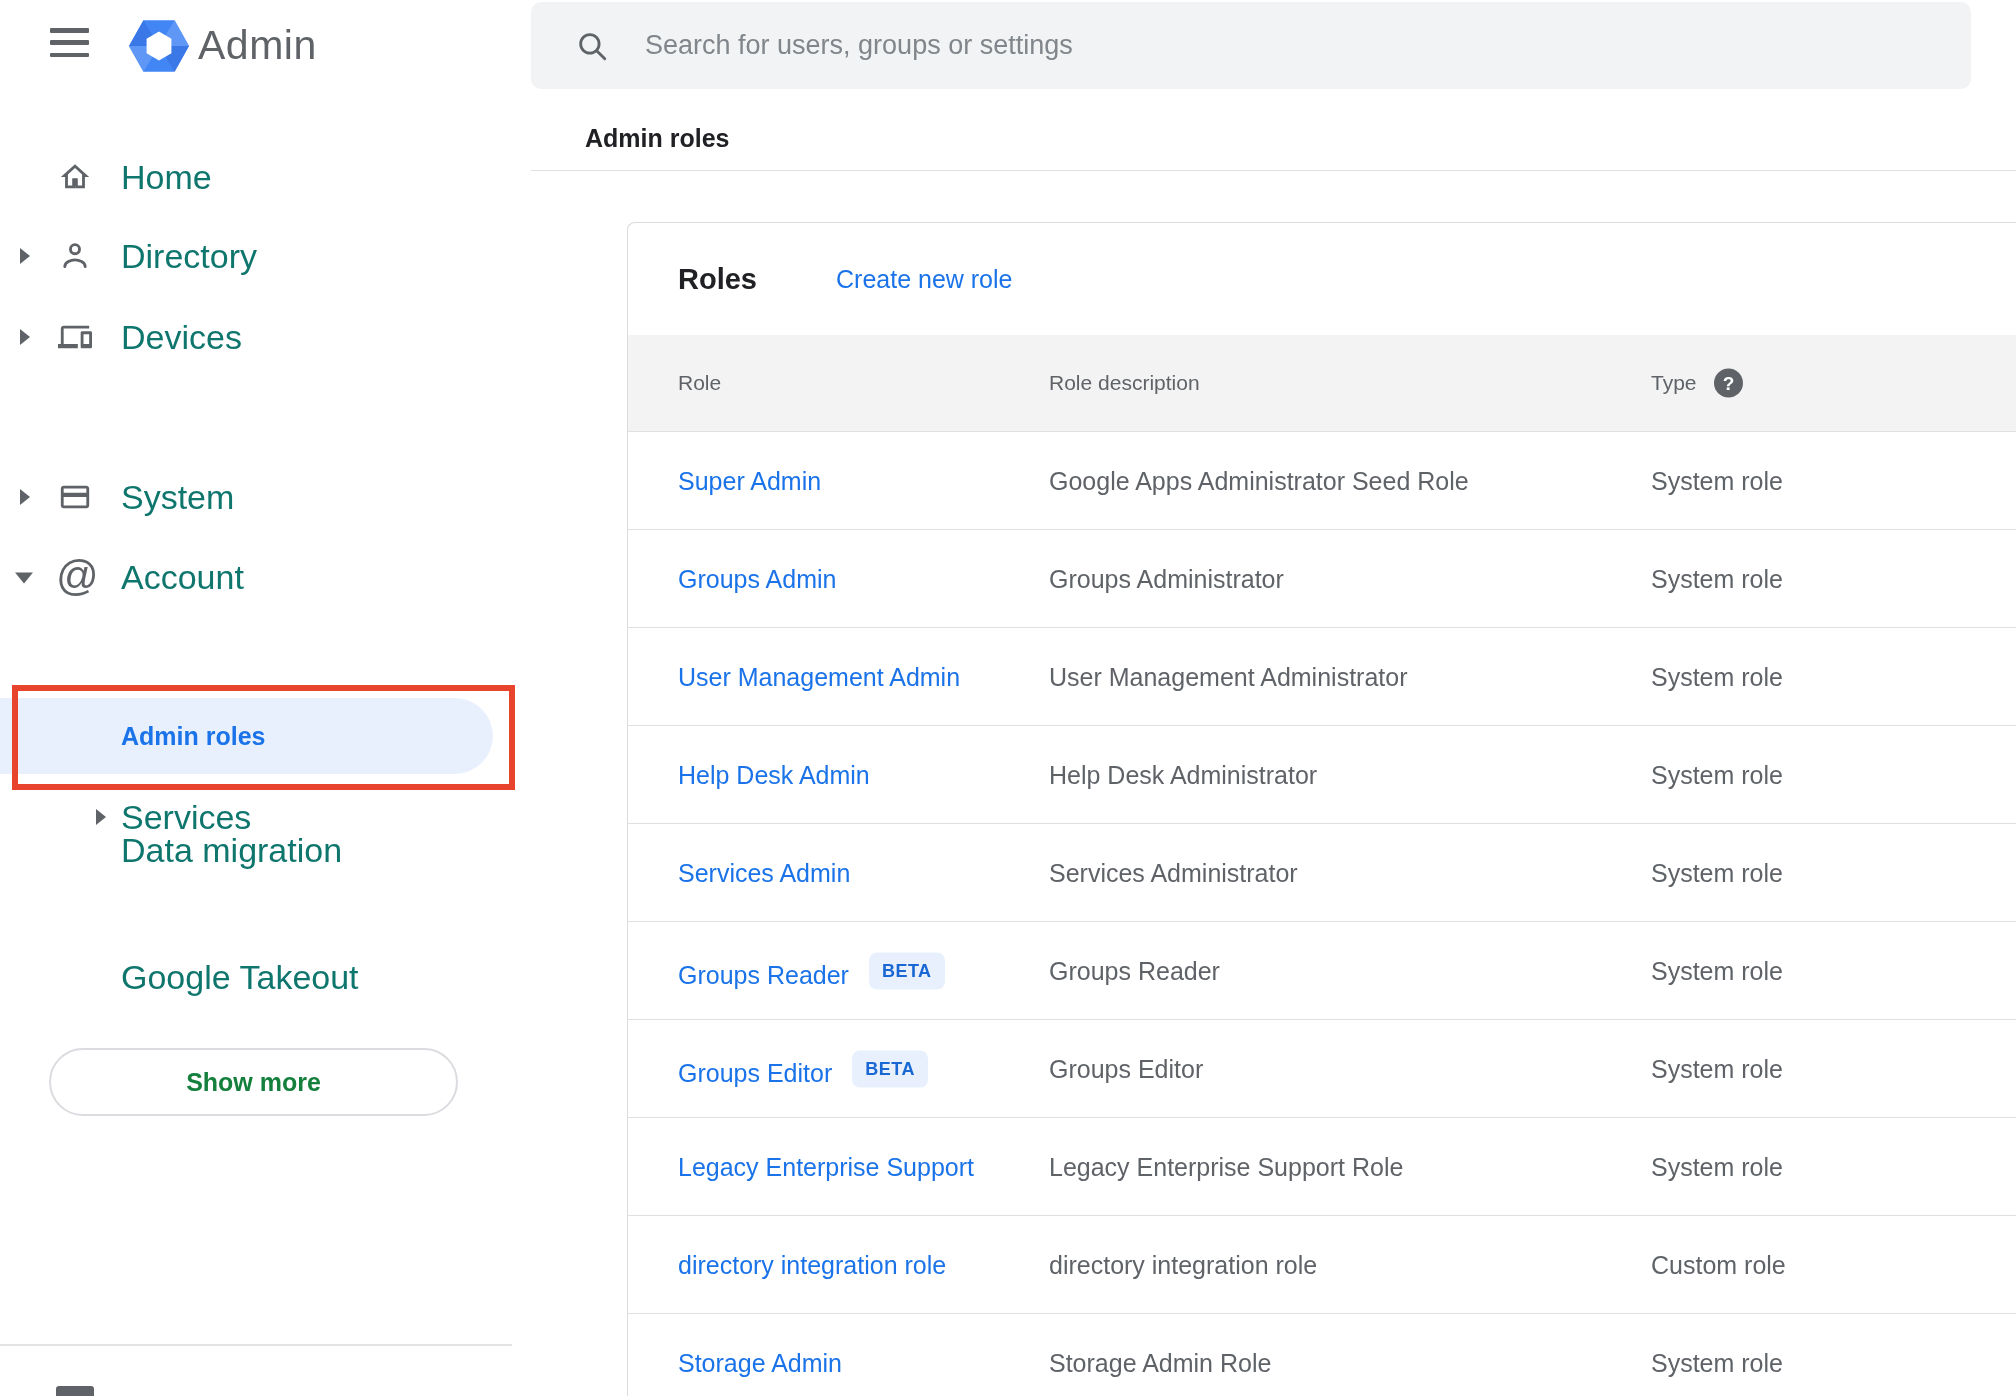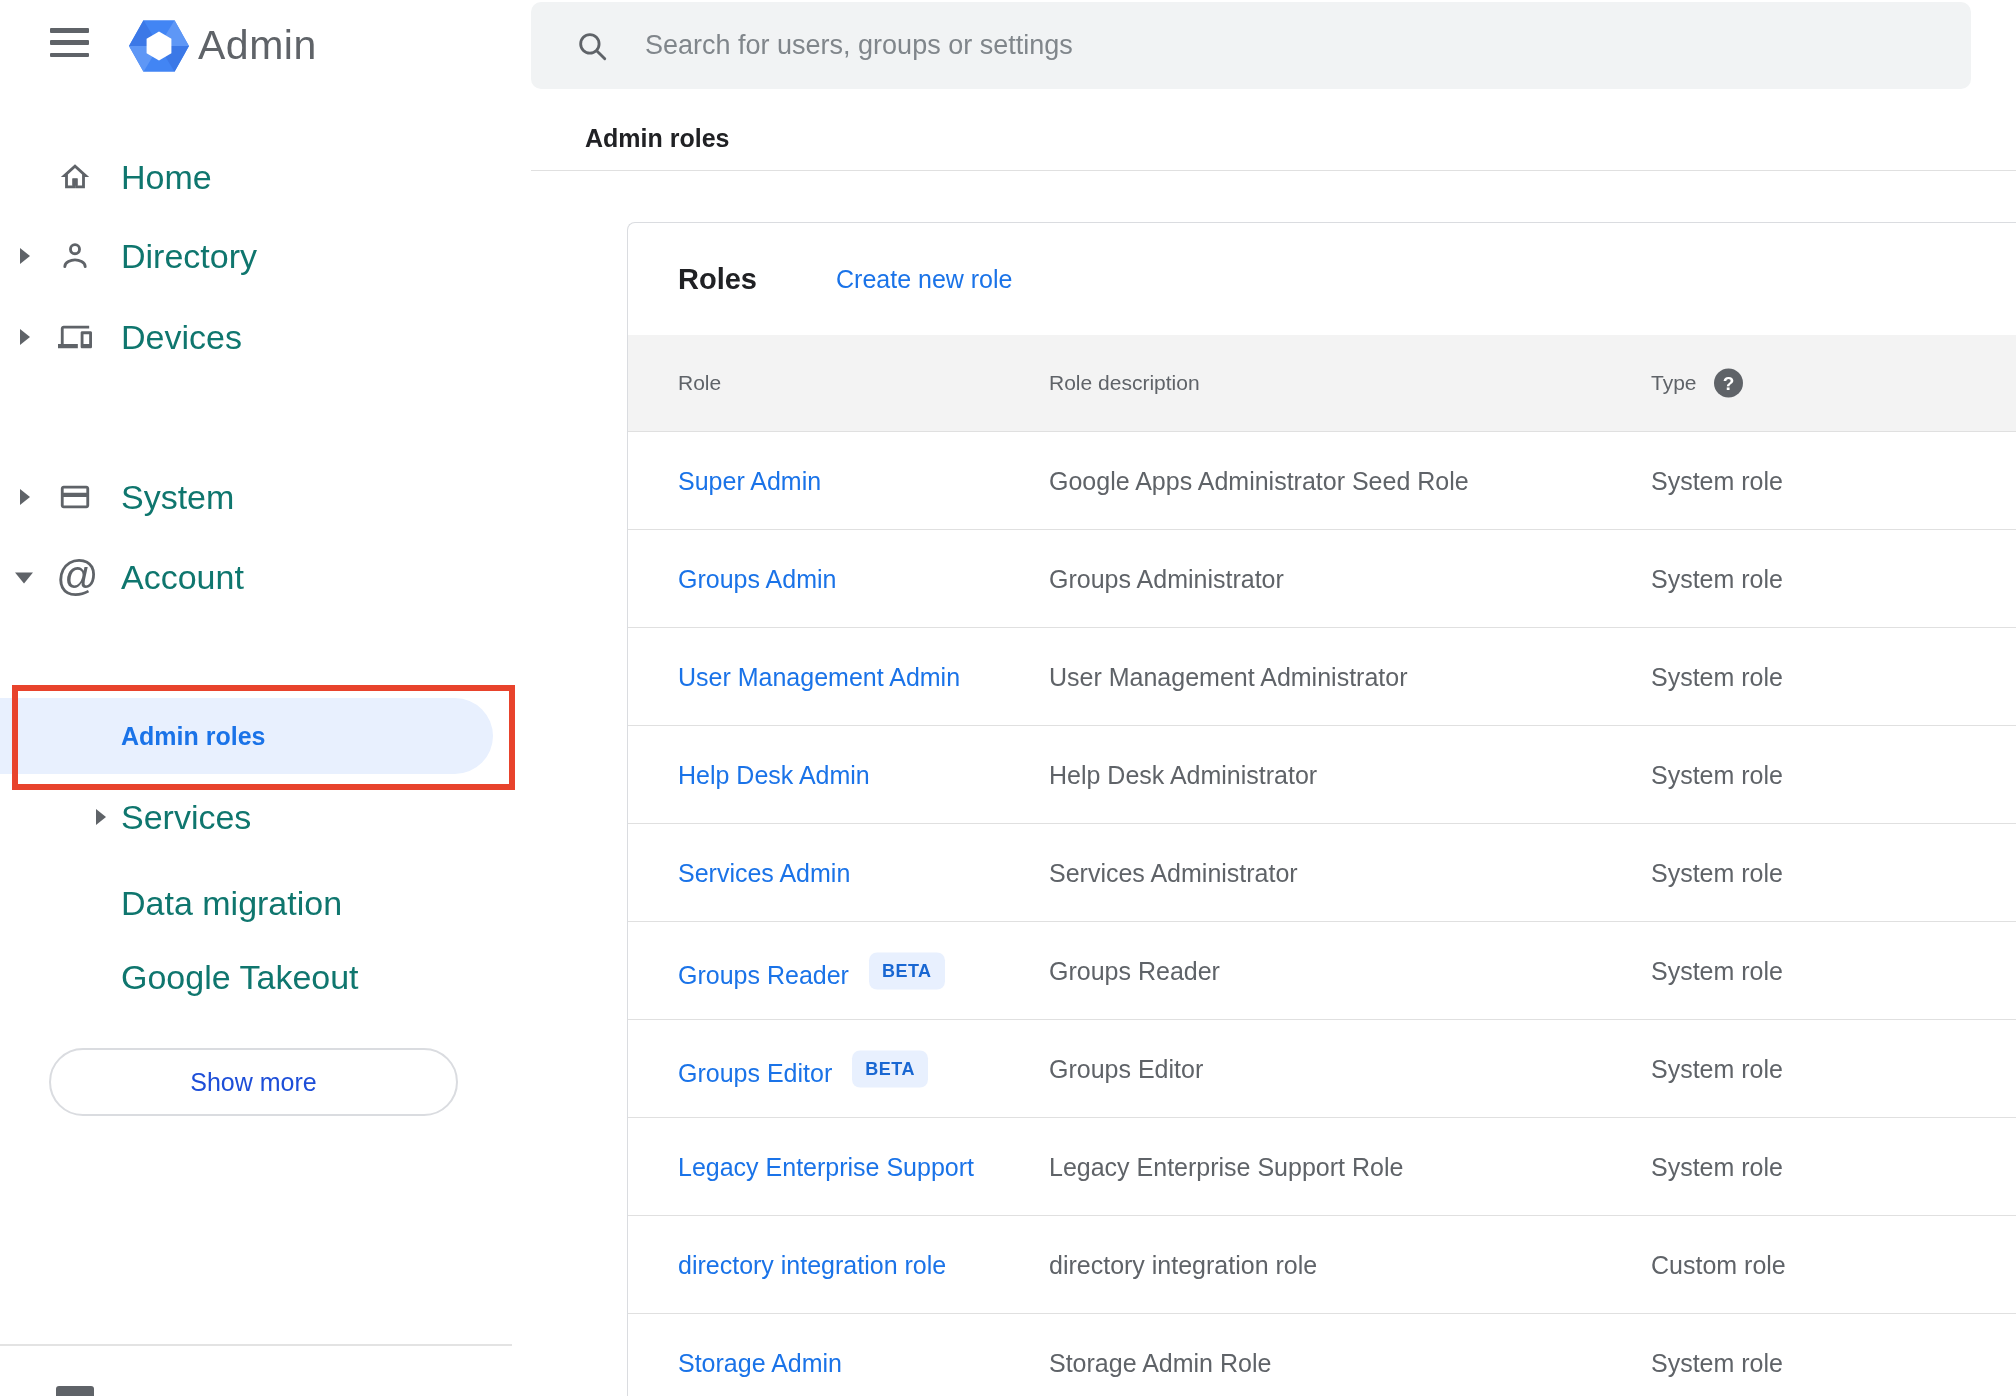--- a/index.html
+++ b/index.html
@@ -22,21 +22,21 @@
   .tri-r.sub { left:96px; }
   .tri-d { position:absolute; left:15px; top:50%; transform:translateY(-42%); width:0; height:0;
            border-left:9px solid transparent; border-right:9px solid transparent; border-top:11px solid #5f6368; }
   .at-glyph { position:absolute; left:56px; top:50%; transform:translateY(-52%); font-size:42px; color:#5f6368; }
 
   .pill { position:absolute; left:0; top:698px; width:493px; height:76px; background:#e8f0fe; border-radius:0 38px 38px 0; cursor:pointer; }
   .pill .lbl { position:absolute; left:121px; top:50%; transform:translateY(-50%); font-size:25px; font-weight:bold; color:#1a73e8; white-space:nowrap; }
   .red-box { position:absolute; left:12px; top:685px; width:503px; height:105px; border:6px solid #e8432c; z-index:6; }
 
   .show-more { position:absolute; left:49px; top:1048px; width:409px; height:68px; border:2px solid #dadce0; border-radius:34px;
-               display:flex; align-items:center; justify-content:center; font-size:25px; font-weight:normal; color:#1d4ed8; cursor:pointer; background:#fff; }
+               display:flex; align-items:center; justify-content:center; font-size:25px; font-weight:bold; color:#15803d; cursor:pointer; background:#fff; }
   .sidebar-bottom-divider { position:absolute; left:0; top:1344px; width:512px; height:2px; background:#e3e3e3; }
   .partial-icon { position:absolute; left:56px; top:1386px; width:38px; height:12px; background:#5f6368; border-radius:3px 3px 0 0; }
 
   
   .search-bar { position:absolute; left:531px; top:2px; width:1440px; height:87px; background:#f1f3f4; border-radius:10px; display:flex; align-items:center; }
   .search-icon { position:absolute; left:44px; top:50%; transform:translateY(-50%); width:34px; height:34px; }
   .search-input { position:absolute; left:114px; top:0; width:1280px; height:100%; background:transparent; border:none; outline:none;
                   font-family:"Liberation Sans", sans-serif; font-size:27px; color:#202124; }
   .search-input::placeholder { color:#80868b; opacity:1; }
 
@@ -122,21 +122,21 @@
       <span class="lbl">Account</span>
     </div>
 
     <div class="pill">
       <span class="lbl">Admin roles</span>
     </div>
     <div class="nav-item" style="top:777px;">
       <span class="tri-r sub"></span>
       <span class="lbl">Services</span>
     </div>
-    <div class="nav-item" style="top:863px;">
+    <div class="nav-item" style="top:810px;">
       <span class="lbl">Data migration</span>
     </div>
     <div class="nav-item" style="top:937px;">
       <span class="lbl">Google Takeout</span>
     </div>
 
     <div class="show-more">Show more</div>
     <div class="sidebar-bottom-divider"></div>
     <div class="partial-icon"></div>
 

